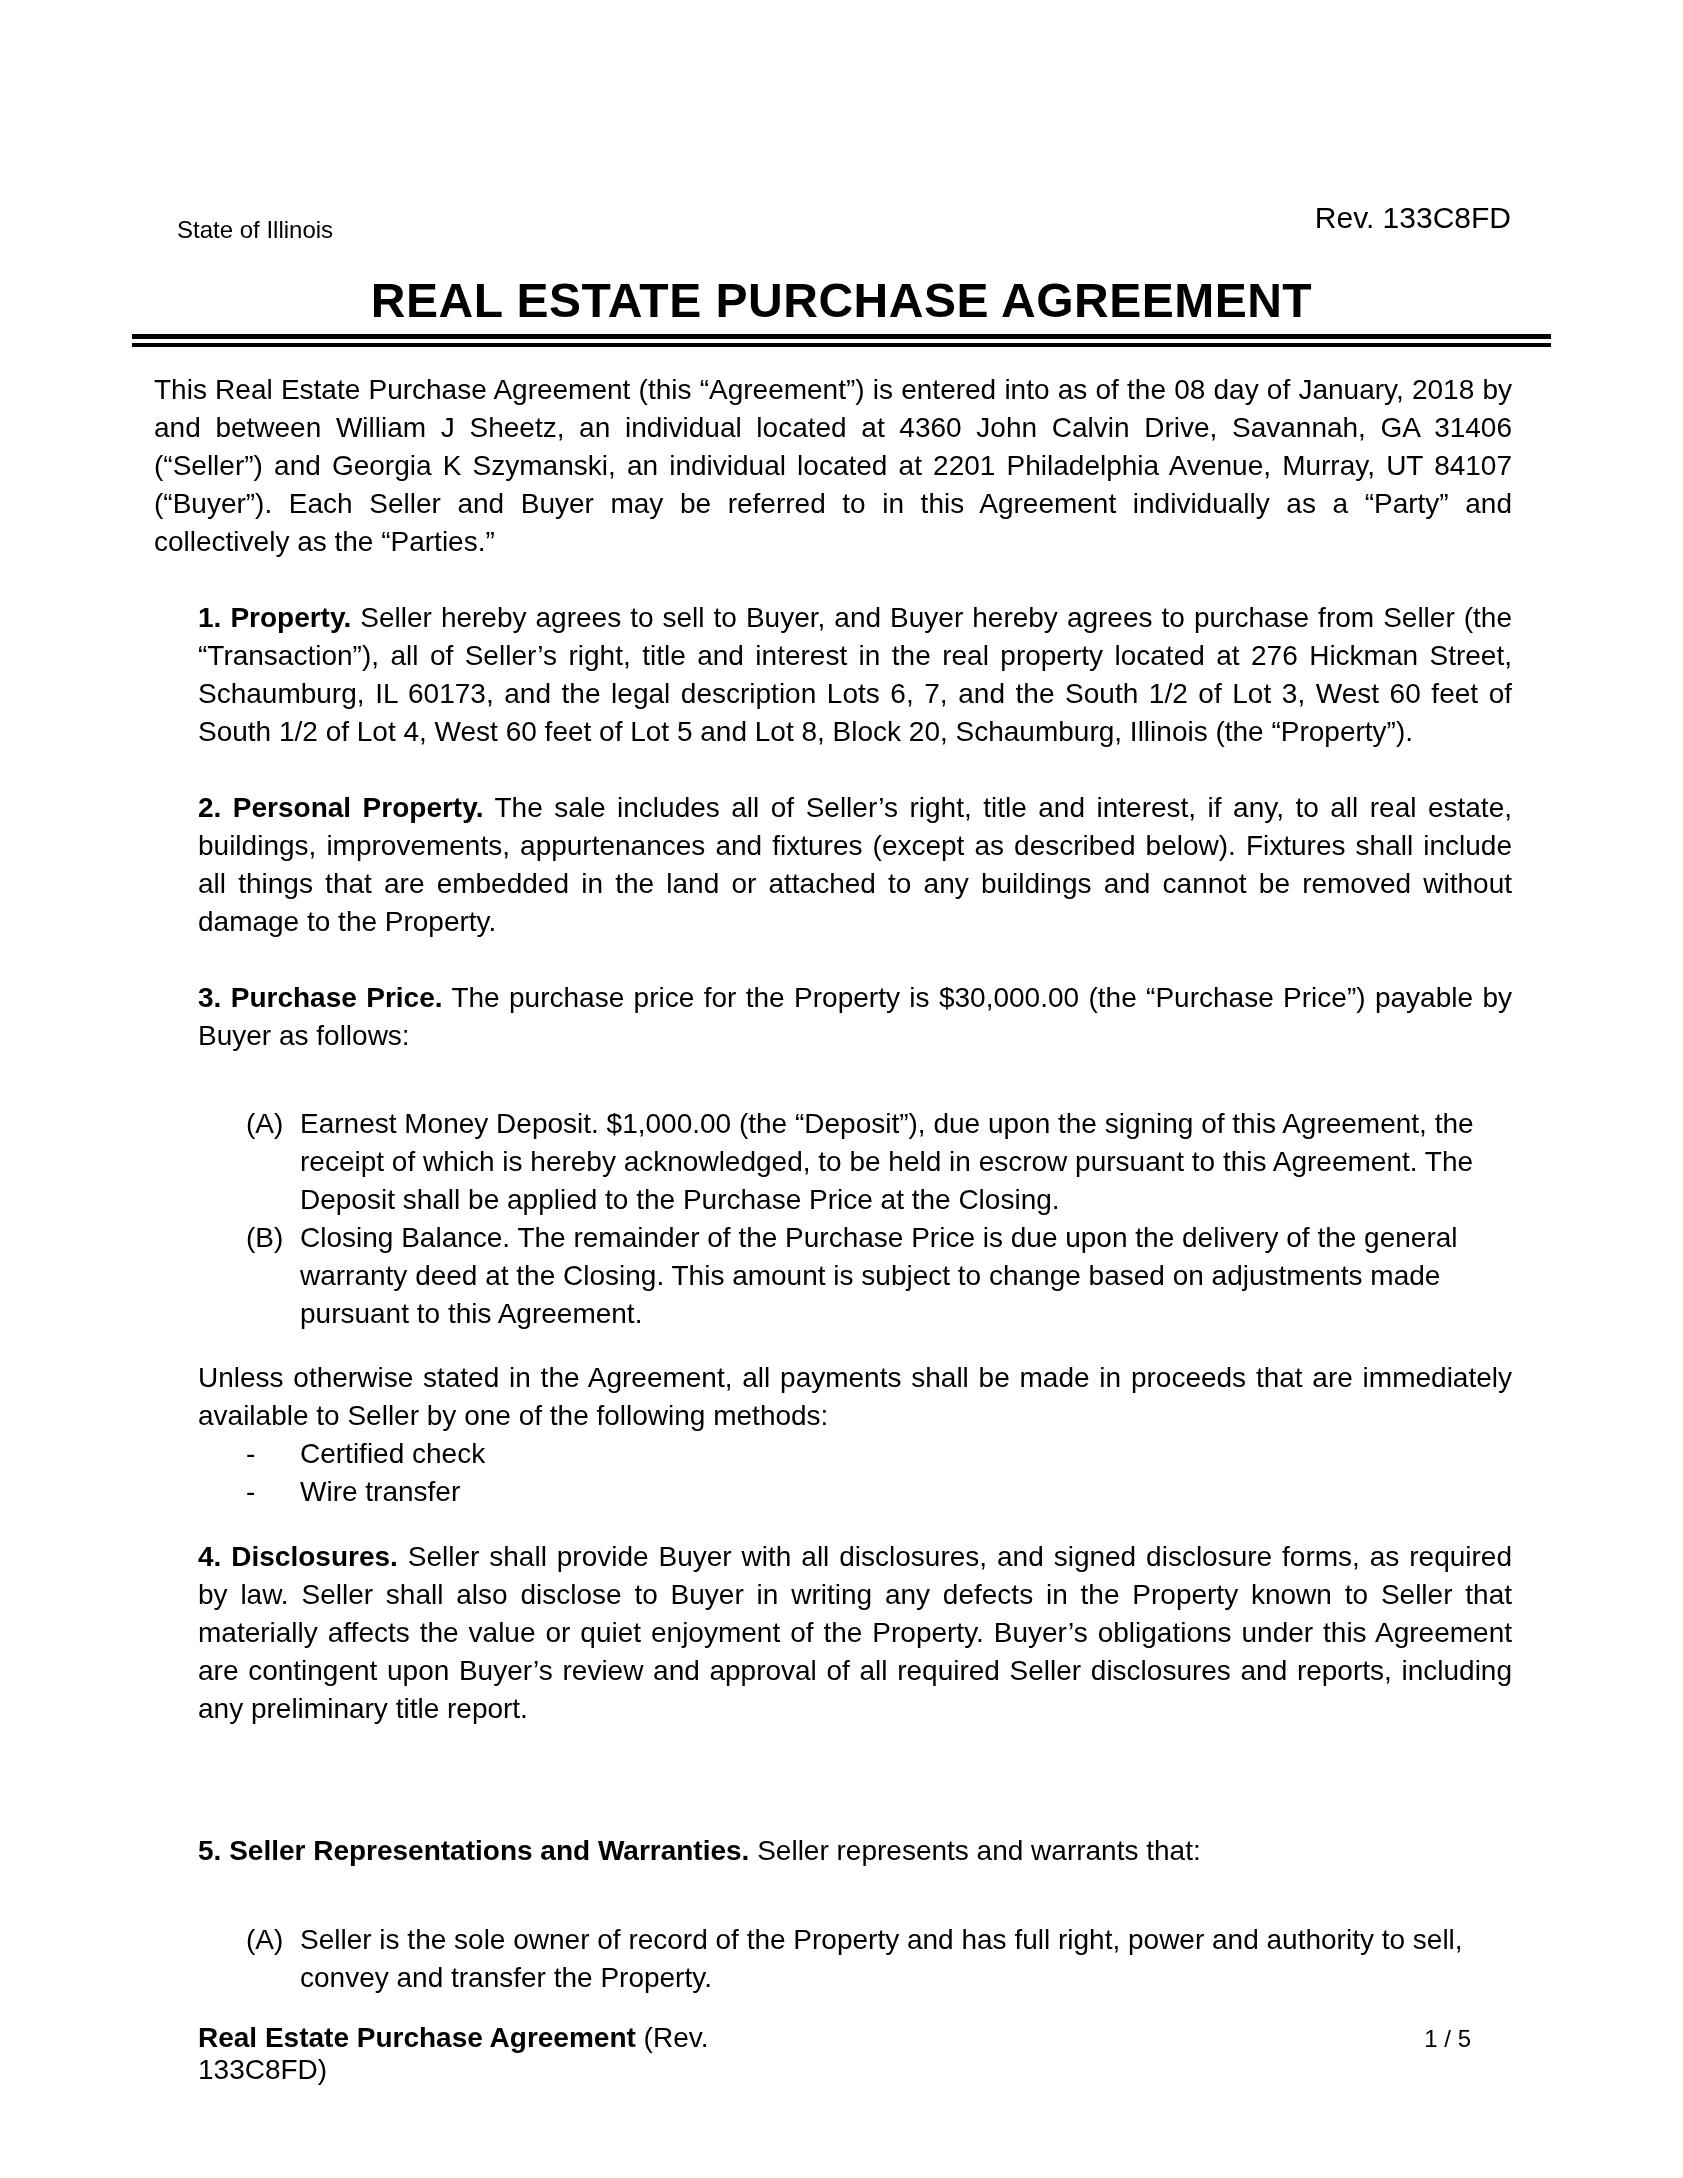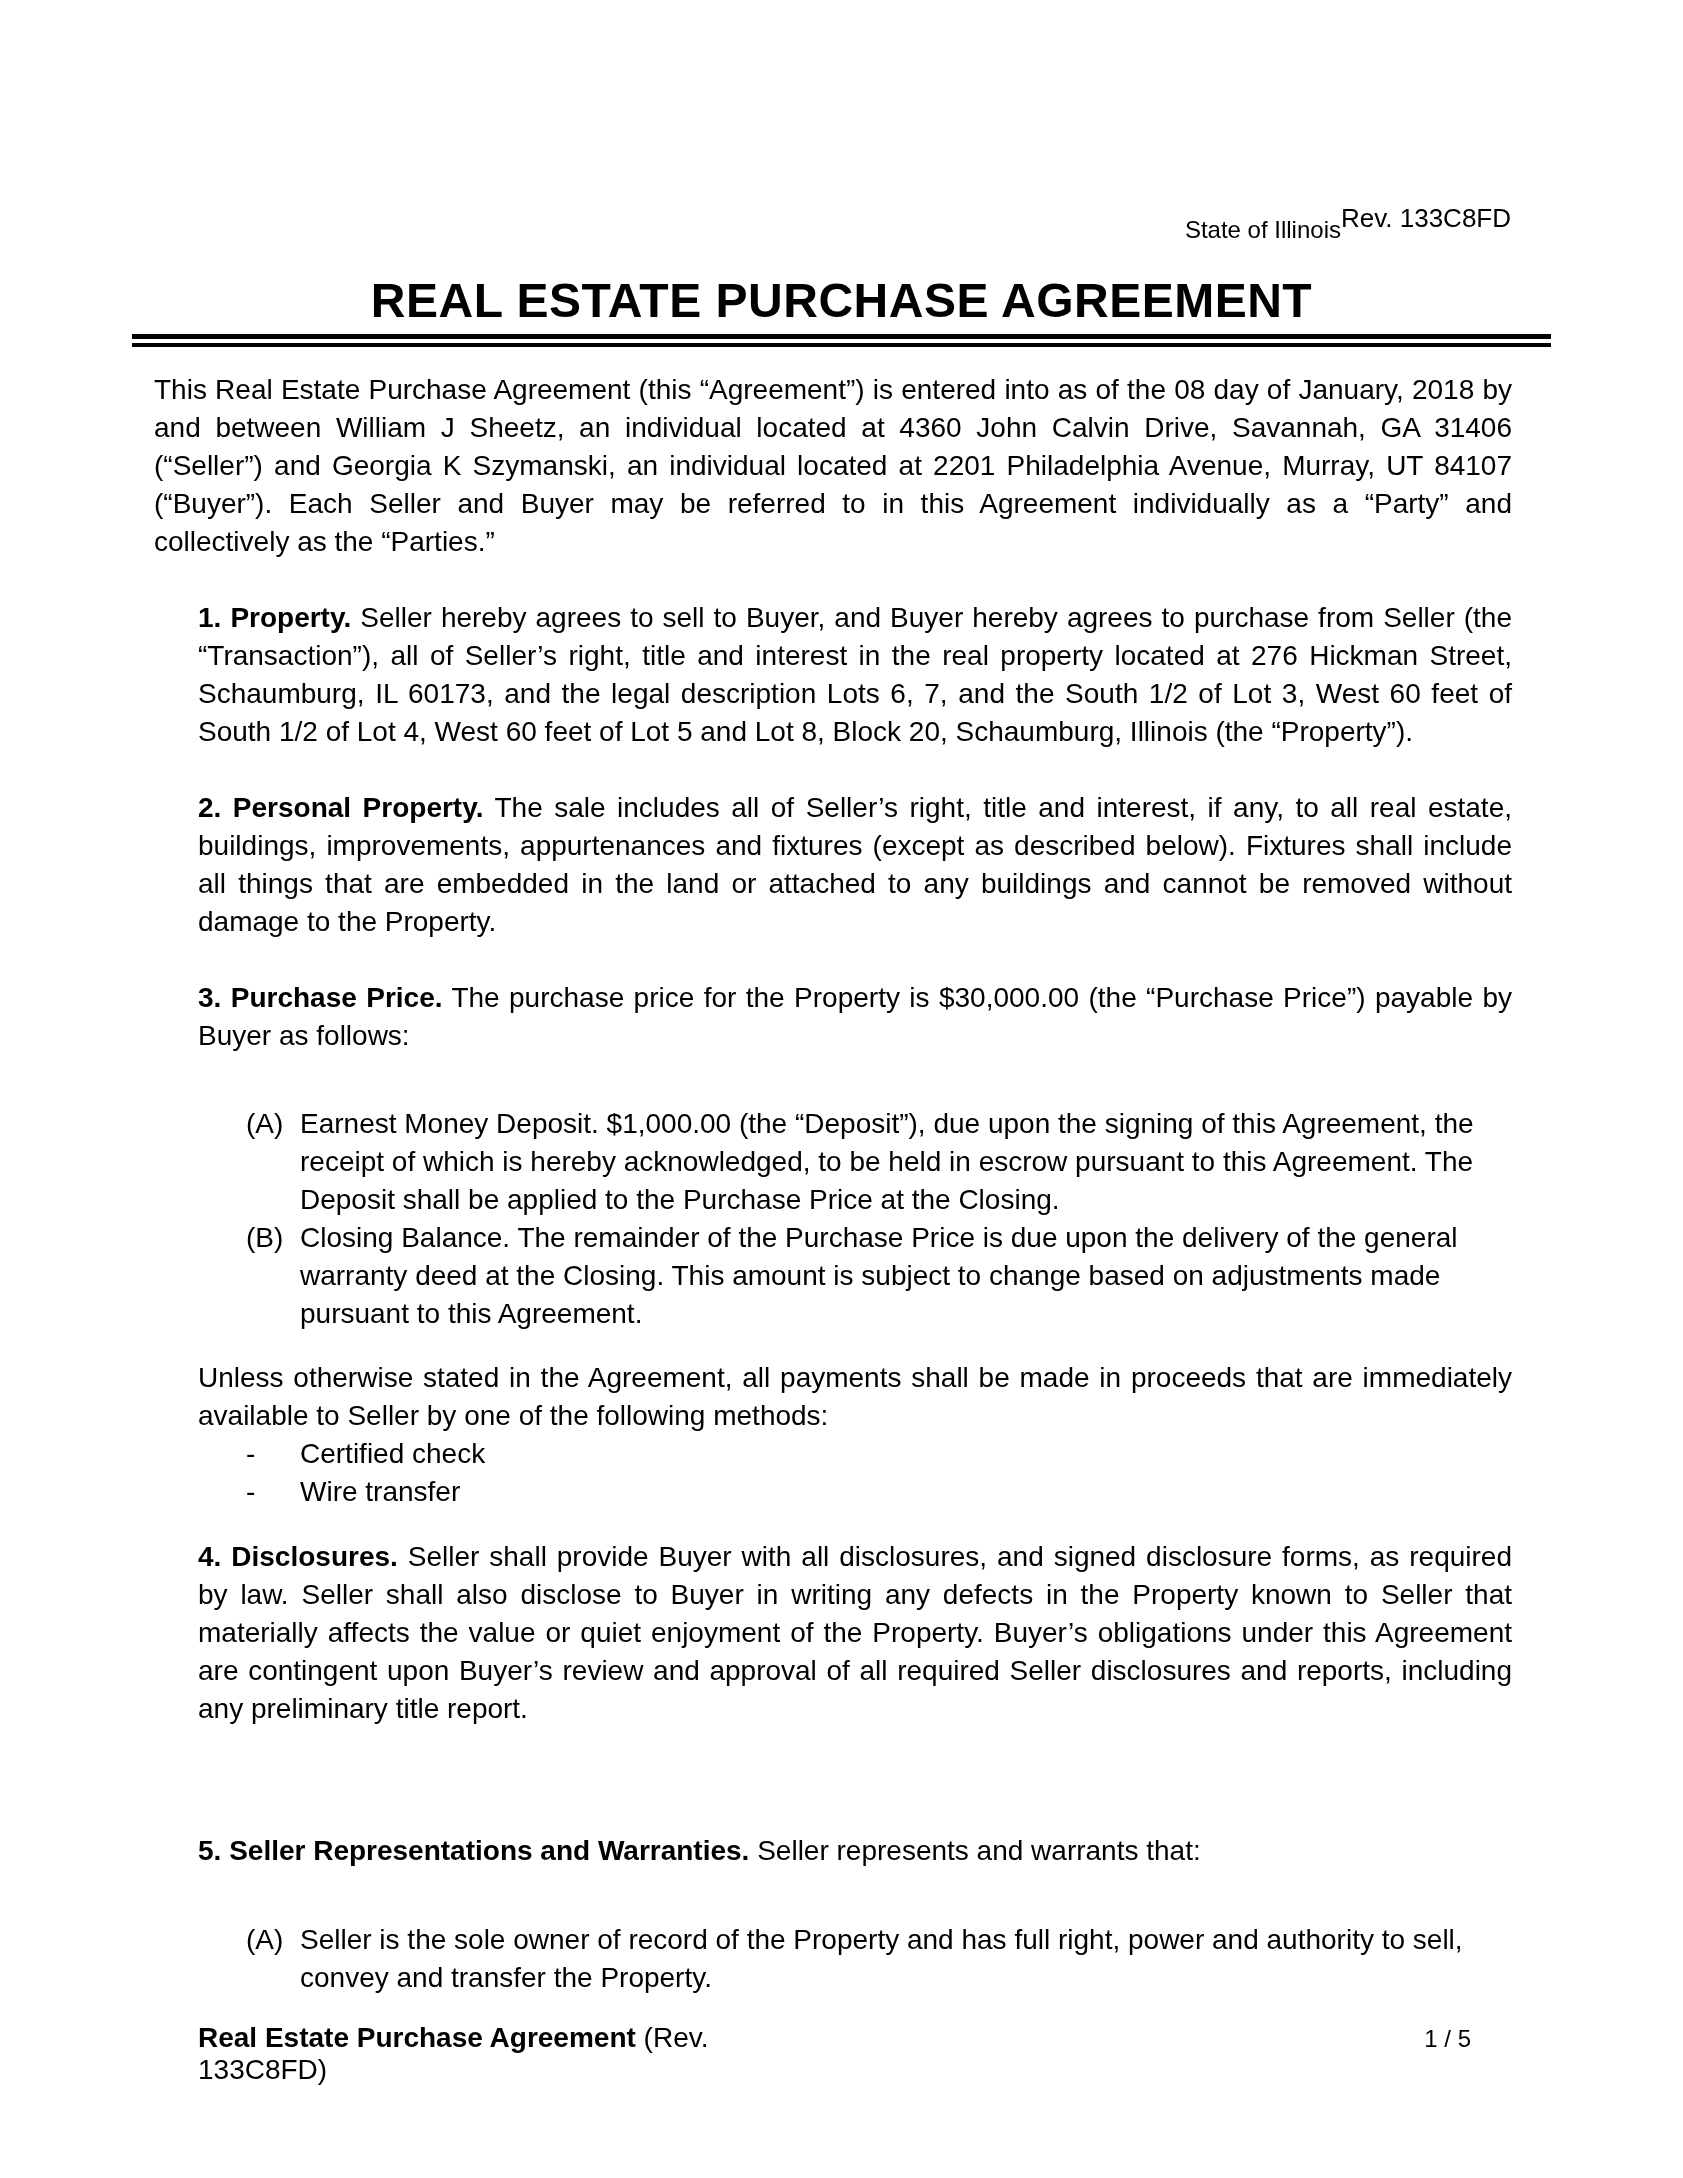--- a/index.html
+++ b/index.html
@@ -15,30 +15,30 @@
     width: 1683px;
     height: 2178px;
     box-sizing: border-box;
     padding: 0 132px;
     position: relative;
     overflow: hidden;
   }
   .header-row {
     margin: 203px 40px 0 45px;
     display: flex;
-    justify-content: flex-end;
+    justify-content: space-between;
     align-items: flex-start;
   }
   .header-state {
     font-size: 24px;
     line-height: 30px;
     padding-top: 12px;
   }
   .header-rev {
-    font-size: 26px;
+    font-size: 30px;
     line-height: 30px;
   }
   .doc-title {
     margin: 28px 0 0 0;
     text-align: center;
     font-size: 48px;
     line-height: 55px;
     font-weight: bold;
     letter-spacing: 0.5px;
   }

